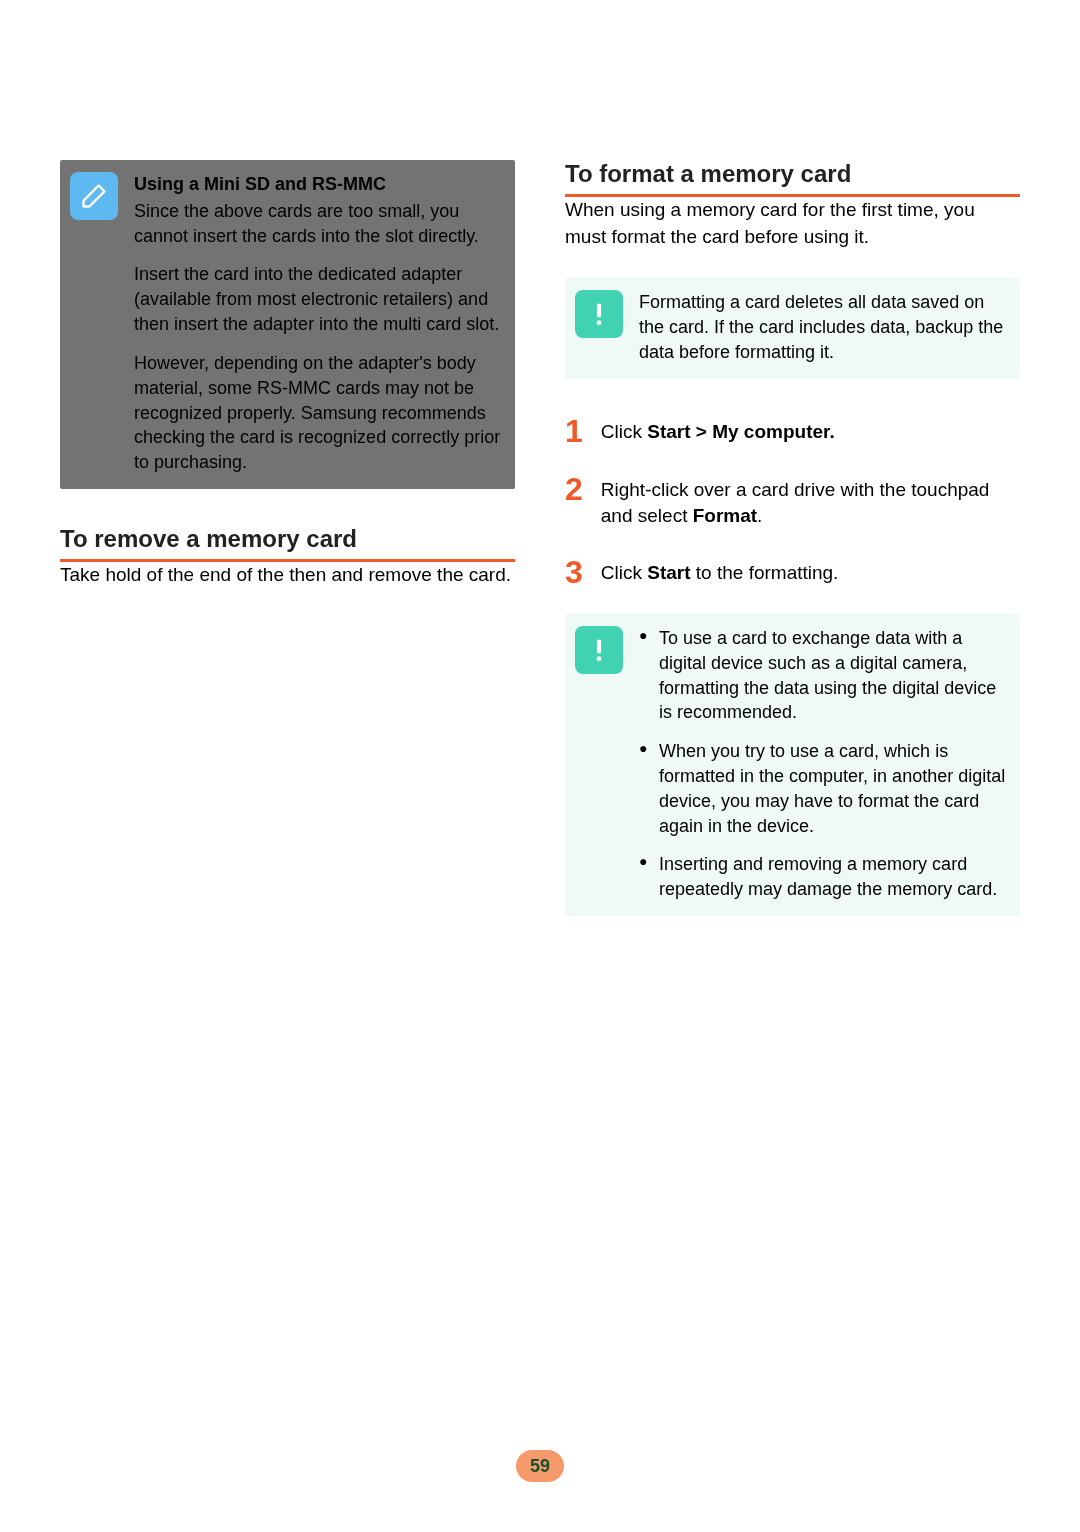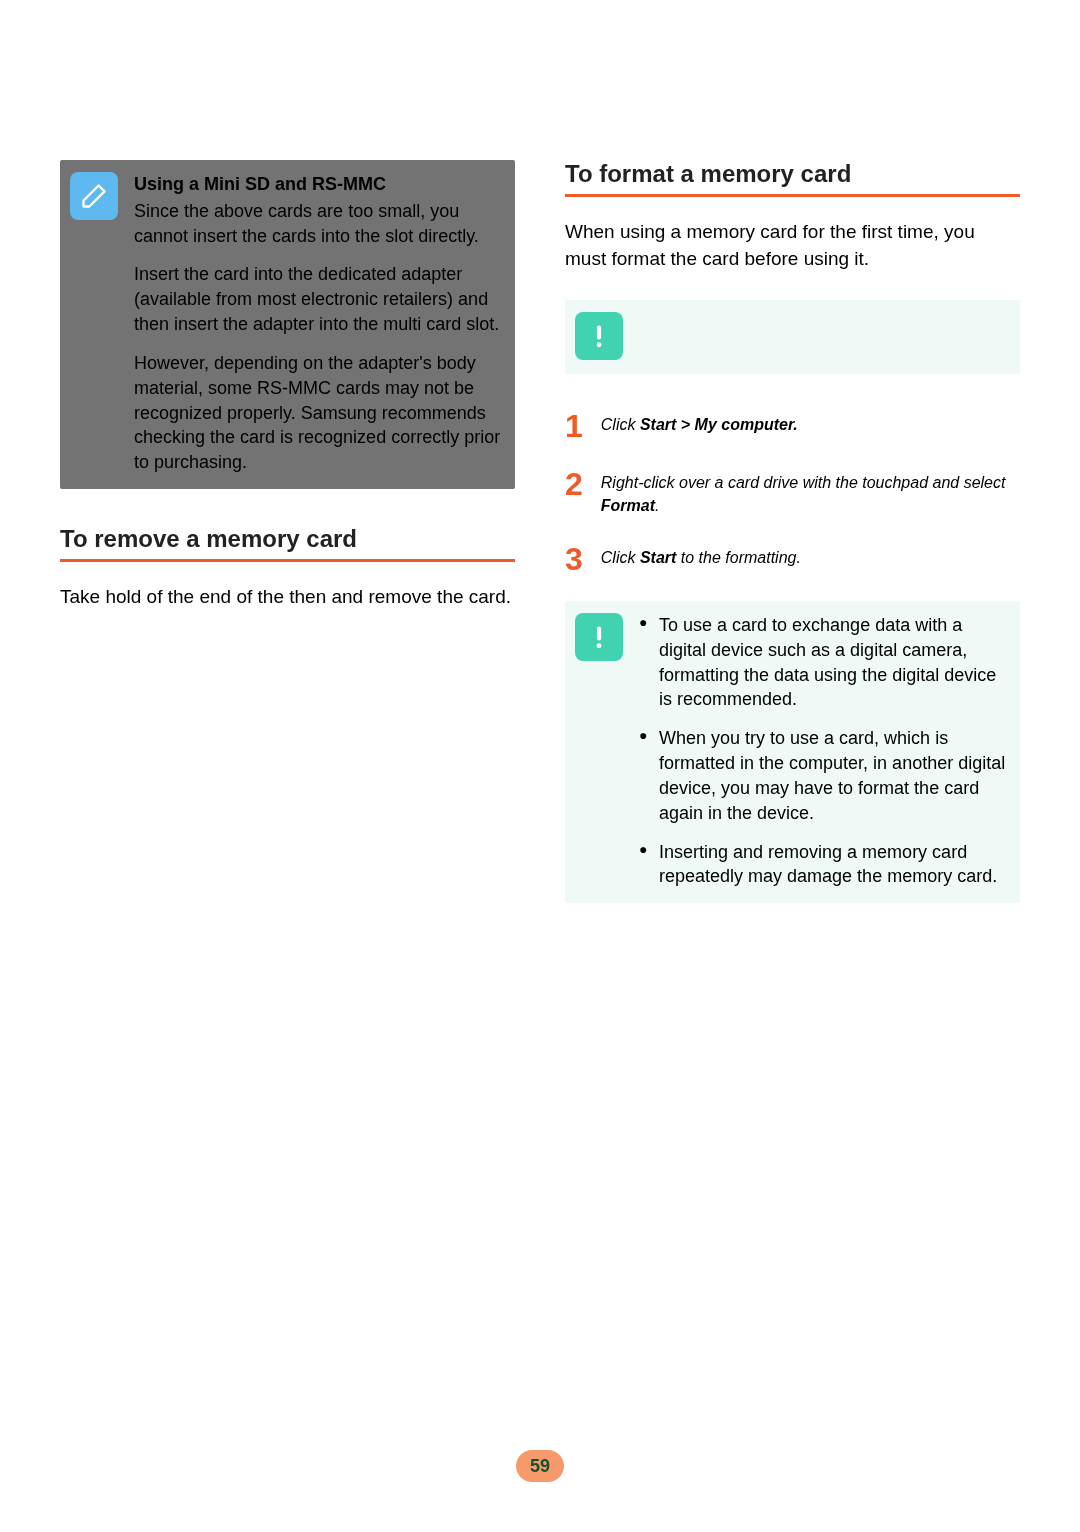--- a/index.html
+++ b/index.html
@@ -53,45 +53,43 @@
     margin-bottom: 2px;
   }
   .note-content p { margin-bottom: 14px; }
   .note-content p:last-child { margin-bottom: 0; }
   .section-heading {
     font-size: 24px;
     font-weight: bold;
     color: #222;
     padding-bottom: 6px;
     border-bottom: 3px solid #f05a28;
-    margin-bottom: 22px;
   }
   .body-text {
     font-size: 19px;
     line-height: 1.4;
     margin-bottom: 28px;
   }
   .step {
     display: flex;
     gap: 18px;
     margin-bottom: 26px;
   }
   .step-num {
     flex: 0 0 auto;
     font-size: 32px;
     font-weight: bold;
     color: #f05a28;
     line-height: 1;
   }
   .step-text {
     flex: 1;
-    font-size: 16px;
+    font-size: 19px;
     line-height: 1.4;
     padding-top: 4px;
-    font-style: italic;
   }
   .step-text .b { font-weight: bold; }
   .bullets {
     list-style: none;
     padding: 0;
   }
   .bullets li {
     position: relative;
     padding-left: 20px;
     margin-bottom: 14px;
@@ -154,20 +152,23 @@
     <h2 class="section-heading">To format a memory card</h2>
     <p class="body-text">When using a memory card for the first time, you must format the card before using it.</p>
 
     <div class="note-box warn1">
       <div class="icon-tile warn">
         <svg viewBox="0 0 24 24" fill="#fff">
           <rect x="10.2" y="3" width="3.6" height="12" rx="1.8"></rect>
           <circle cx="12" cy="19.5" r="2.1"></circle>
         </svg>
       </div>
+      <div class="note-content">
+        <p>Formatting a card deletes all data saved on the card. If the card includes data, backup the data before formatting it.</p>
+      </div>
     </div>
 
     <div class="step">
       <div class="step-num">1</div>
       <div class="step-text">
         <span>Click </span><span class="b">Start &gt; My computer.</span>
       </div>
     </div>
 
     <div class="step">

